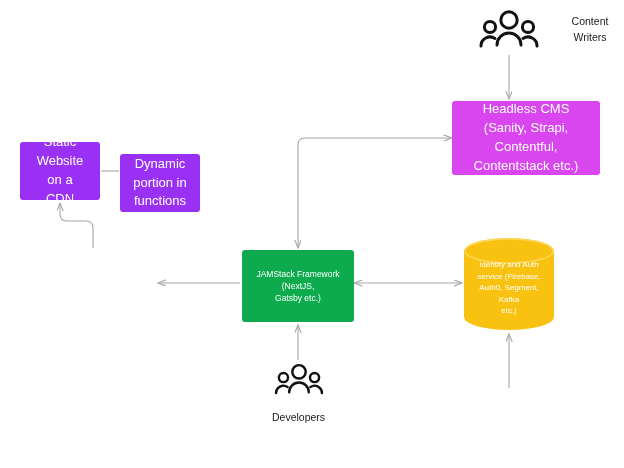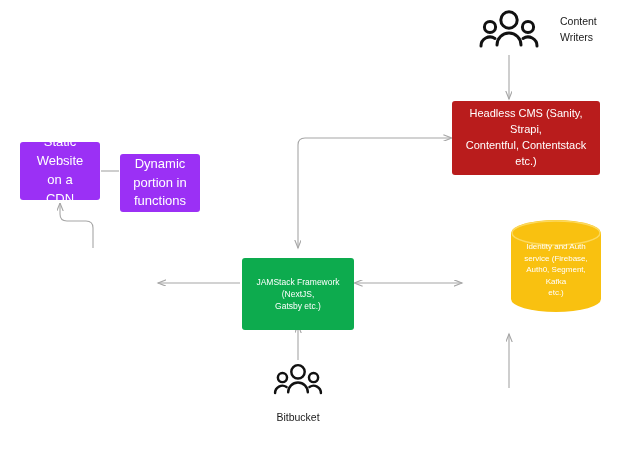--- a/index.html
+++ b/index.html
@@ -32,38 +32,37 @@
     border-radius: 3px;
     z-index: 3;
   }
   .node-text {
     display: block;
     width: 100%;
     white-space: pre-line;
   }
   .purple { background: #9b30f5; font-size: 13px; }
   .green  { background: #0dab4e; font-size: 8.5px; }
-  .yellow { background: #b91c1c; font-size: 11px; }
+  .yellow { background: #d946ef; font-size: 13px; }
   .blue   { background: #1a9ff5; font-size: 8.5px; }
 
   #cms-box { left: 452px; top: 101px; width: 148px; height: 74px; }
   #static-box { left: 20px; top: 142px; width: 80px; height: 58px; }
   #dynamic-box { left: 120px; top: 142px; width: 80px; height: 58px; margin-top: 12px; }
   #repo-box { left: 33px; top: 250px; width: 122px; height: 62px; }
-  #jamstack-box { left: 242px; top: 250px; width: 112px; height: 72px; margin-top: 8px; }
+  #jamstack-box { left: 242px; top: 250px; width: 112px; height: 72px; }
   #yourapp-box { left: 458px; top: 390px; width: 104px; height: 60px; }
 
   #auth-cylinder {
     position: absolute;
     left: 464px;
-    top: 220px;
+    top: 238px;
     width: 106px;
     height: 92px;
     z-index: 3;
-    margin-left: 47px;
   }
   .cyl-label {
     position: absolute;
     left: 0;
     top: 0;
     width: 90px;
     height: 92px;
     display: flex;
     align-items: center;
     justify-content: center;
@@ -92,21 +91,21 @@
     color: #1a1a1a;
     text-align: center;
     line-height: 1.5;
     white-space: pre-line;
   }
   #content-writers-label {
     position: absolute;
     left: 560px;
     top: 14px;
     width: 60px;
-    text-align: left;
+    text-align: center;
   }
   #developers-label {
     margin-top: 12px;
   }
 
   svg.layer {
     position: absolute;
     left: 0;
     top: 0;
     width: 624px;
@@ -196,16 +195,16 @@
 
   <div class="actor" id="developers-actor">
     <svg width="52" height="36" viewBox="0 0 62 44" xmlns="http://www.w3.org/2000/svg">
       <circle cx="31" cy="12" r="8.2" fill="none" stroke="#111111" stroke-width="3"></circle>
       <path d="M19,37 A12,12 0 0,1 43,37" fill="none" stroke="#111111" stroke-width="3" stroke-linecap="round"></path>
       <circle cx="12" cy="19" r="5.6" fill="none" stroke="#111111" stroke-width="3"></circle>
       <path d="M3,38 A9,9 0 0,1 17,30.5" fill="none" stroke="#111111" stroke-width="3" stroke-linecap="round"></path>
       <circle cx="50" cy="19" r="5.6" fill="none" stroke="#111111" stroke-width="3"></circle>
       <path d="M59,38 A9,9 0 0,0 45,30.5" fill="none" stroke="#111111" stroke-width="3" stroke-linecap="round"></path>
     </svg>
-    <div class="actor-label" id="developers-label">Bitbucket</div>
+    <div class="actor-label" id="developers-label">Developers</div>
   </div>
 
 </div>
 
 </body></html>

